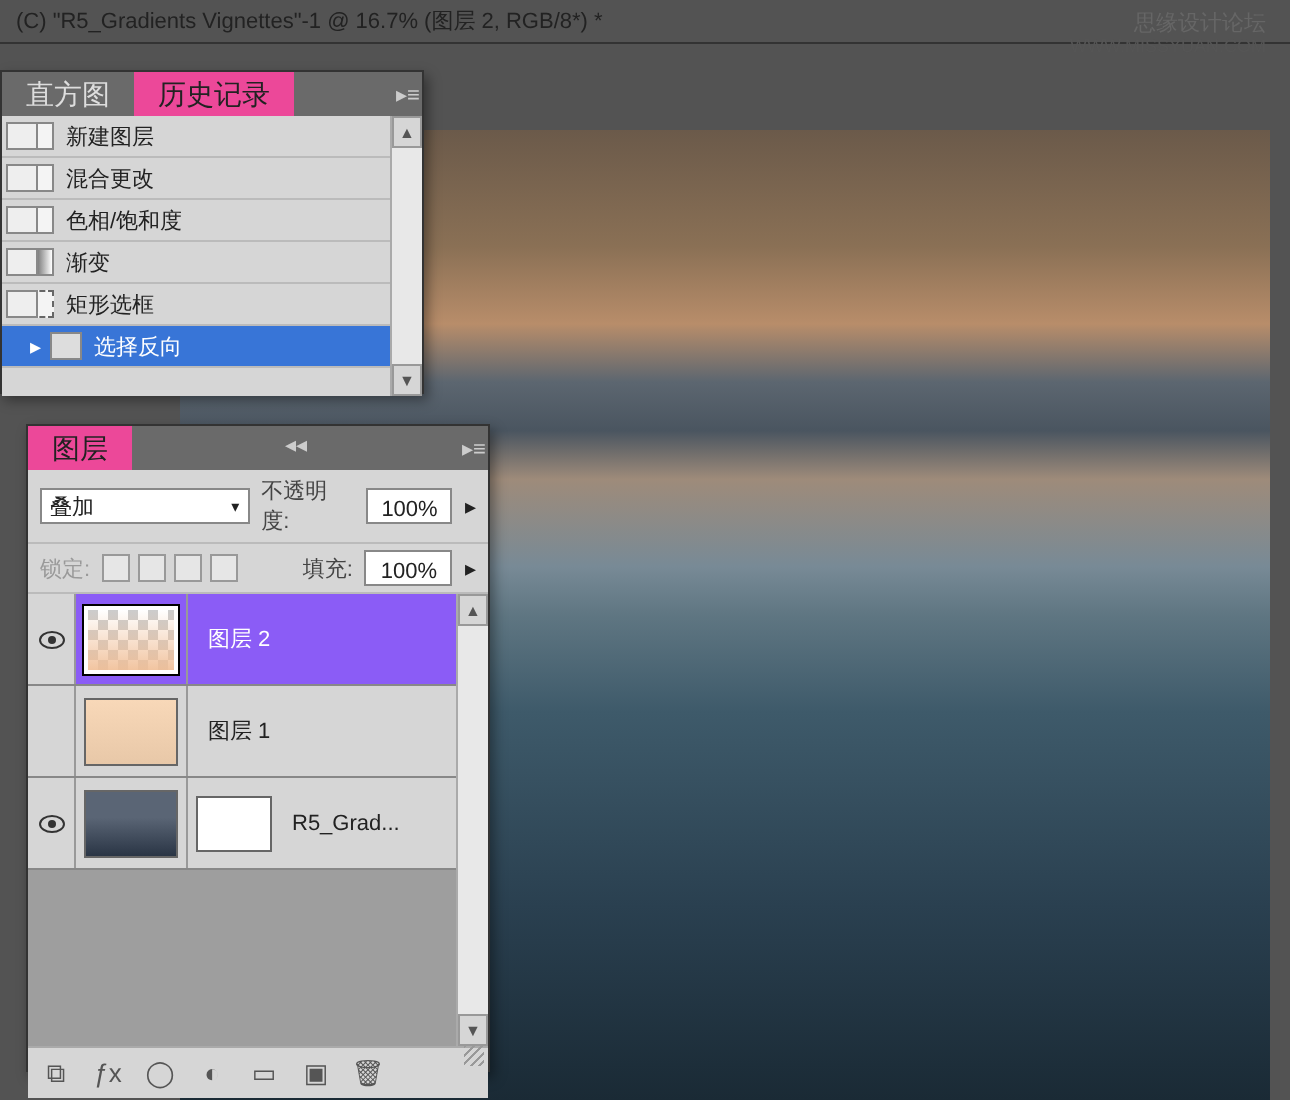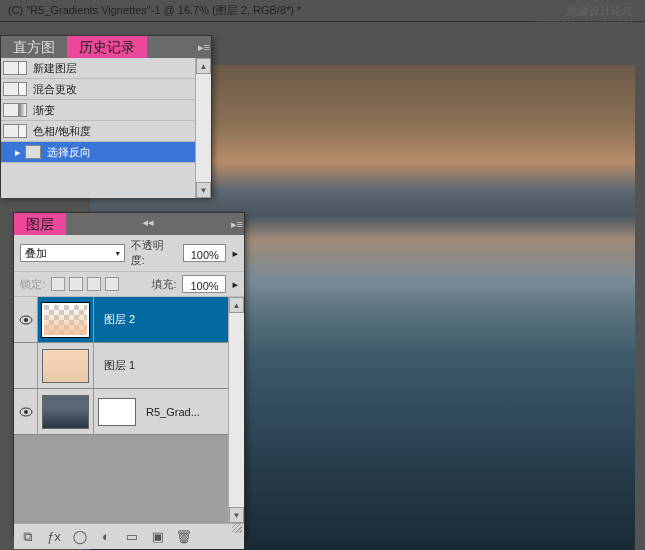--- a/index.html
+++ b/index.html
@@ -33,21 +33,21 @@
 .lp-row{display:flex;align-items:center;padding:3px 6px;gap:6px;background:#d6d6d6;border-bottom:1px solid #bbb}
 .lp-select{height:18px;border:1px solid #888;background:#fff;padding:0 4px;display:flex;align-items:center;min-width:60px}
 .lp-select .arr{margin-left:auto;font-size:8px}
 .lp-input{width:44px;height:18px;border:1px solid #888;background:#fff;text-align:center;display:flex;align-items:flex-end;justify-content:center}
 .lp-label{color:#444}
 .lp-label.dim{color:#999}
 .lock-icons{display:flex;gap:4px}
 .lock-ic{width:14px;height:14px;border:1px solid #999;background:#e6e6e6}
 .layers-body{height:226px;background:#9e9e9e;overflow:hidden;position:relative}
 .layer-row{display:flex;height:46px;background:#d6d6d6;border-bottom:1px solid #888}
-.layer-row.sel{background:#0369a1}
+.layer-row.sel{background:#8b5cf6}
 .layer-row.sel .lname{color:#fff}
 .eye{width:24px;height:100%;border-right:1px solid #999;display:flex;align-items:center;justify-content:center;background:#d6d6d6}
 .eye.hid{background:#d6d6d6}
 .eye svg{width:14px;height:10px}
 .thumb-slot{width:56px;height:100%;display:flex;align-items:center;justify-content:center;padding:4px;border-right:1px solid #999}
 .thumb{width:48px;height:34px;border:1px solid #666}
 .thumb.grad2{background:repeating-conic-gradient(#fff 0 25%,#ccc 0 50%) 0 0/10px 10px;position:relative}
 .thumb.grad2::after{content:'';position:absolute;inset:0;background:linear-gradient(180deg,rgba(255,200,150,0)0%,rgba(240,190,150,.9)100%)}
 .thumb.grad1{background:linear-gradient(180deg,#f8d8b8,#e8c8a8)}
 .thumb.img{background:linear-gradient(180deg,#5a6575 40%,#2a3545 100%)}
@@ -85,27 +85,32 @@
           <span class="hicon"></span>
           <span>新建图层</span>
         </div>
       <div class="history-row">
           <span class="hcheck"></span>
           <span class="hicon"></span>
           <span>混合更改</span>
         </div>
       <div class="history-row">
           <span class="hcheck"></span>
+          <span class="hicon"></span>
+          <span>色相/饱和度</span>
+        </div>
+      <div class="history-row">
+          <span class="hcheck"></span>
           <span class="hicon grad"></span>
           <span>渐变</span>
         </div>
       <div class="history-row">
           <span class="hcheck"></span>
-          <span class="hicon"></span>
-          <span>色相/饱和度</span>
+          <span class="hicon marq"></span>
+          <span>矩形选框</span>
         </div>
       <div class="history-row sel">
           <span class="ptr">▸</span>
           <span class="hicon inv" style="margin-left:20px"></span>
           <span>选择反向</span>
         </div>
       <div class="scrollbar-v">
         <div class="scroll-btn">▲</div>
         <div style="position:absolute;bottom:0;width:100%">
             <div class="scroll-btn">▼</div>

